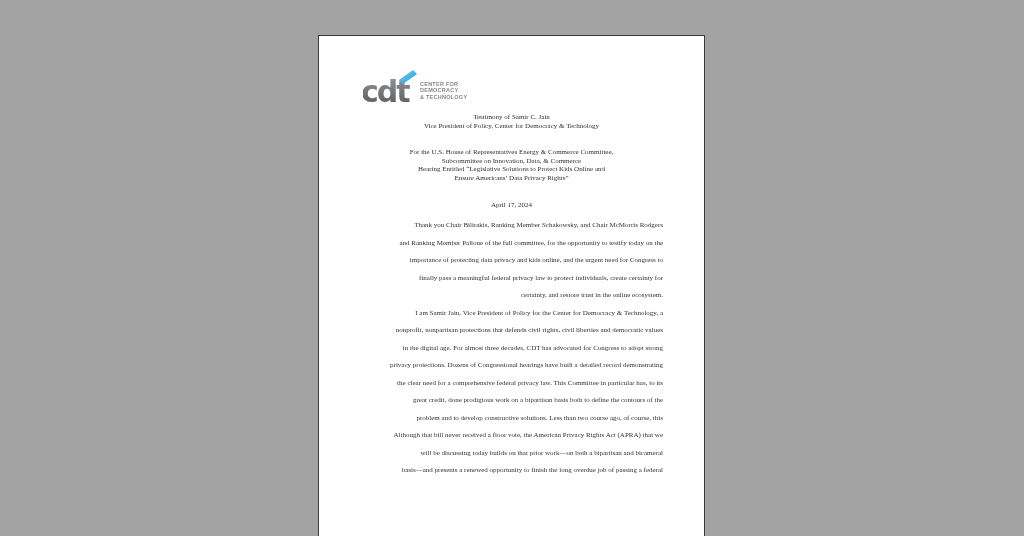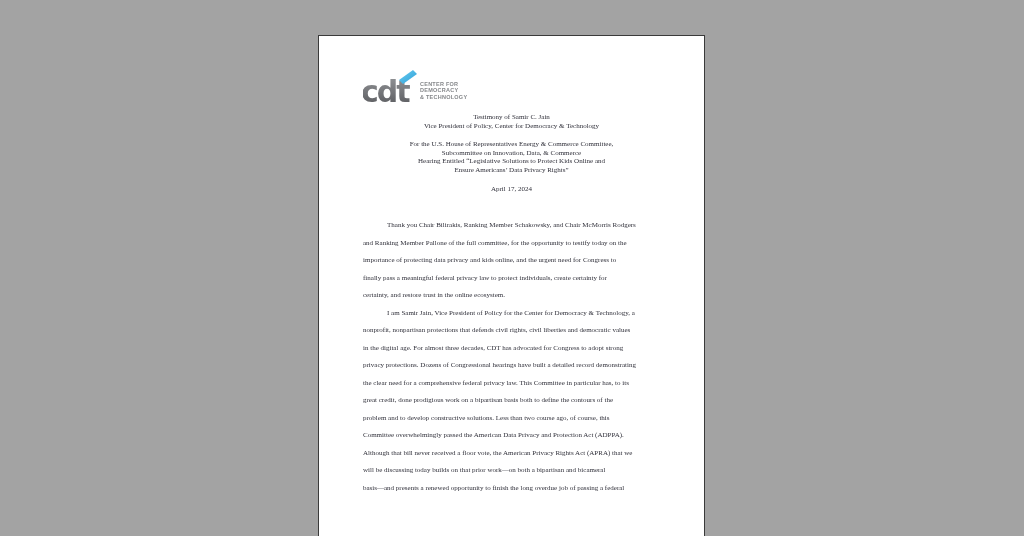--- a/index.html
+++ b/index.html
@@ -50,33 +50,33 @@
     position: absolute;
     left: 0;
     right: 0;
     top: 77px;
     text-align: center;
     font-size: 7px;
     line-height: 8.6px;
     color: #30303a;
   }
   .hblock { margin: 0; }
-  .hblock + .hblock { margin-top: 10px; }
+  .hblock + .hblock { margin-top: 18px; }
   .hline { white-space: nowrap; }
   
   .bodytext {
     position: absolute;
     left: 44px;
     top: 181px;
     width: 300px;
     font-size: 7px;
     line-height: 17.5px;
     color: #30303a;
   }
-  .bline { white-space: nowrap; height: 17.5px; }
+  .bline { white-space: nowrap; height: 17.5px; text-align: right; }
   .bline.indent { padding-left: 24px; }
 </style>
 </head>
 <body>
 
 <div class="viewer">
   <div class="page">
 
     <div class="logo">
       <svg width="54" height="37" viewBox="0 0 54 37">
@@ -122,20 +122,19 @@
       <div class="bline">importance of protecting data privacy and kids online, and the urgent need for Congress to</div>
       <div class="bline">finally pass a meaningful federal privacy law to protect individuals, create certainty for</div>
       <div class="bline">certainty, and restore trust in the online ecosystem.</div>
       <div class="bline indent">I am Samir Jain, Vice President of Policy for the Center for Democracy &amp; Technology, a</div>
       <div class="bline">nonprofit, nonpartisan protections that defends civil rights, civil liberties and democratic values</div>
       <div class="bline">in the digital age. For almost three decades, CDT has advocated for Congress to adopt strong</div>
       <div class="bline">privacy protections. Dozens of Congressional hearings have built a detailed record demonstrating</div>
       <div class="bline">the clear need for a comprehensive federal privacy law. This Committee in particular has, to its</div>
       <div class="bline">great credit, done prodigious work on a bipartisan basis both to define the contours of the</div>
       <div class="bline">problem and to develop constructive solutions. Less than two course ago, of course, this</div>
-      <div class="bline">Committee overwhelmingly passed the American Data Privacy and Protection Act (ADPPA).</div>
       <div class="bline">Although that bill never received a floor vote, the American Privacy Rights Act (APRA) that we</div>
       <div class="bline">will be discussing today builds on that prior work—on both a bipartisan and bicameral</div>
       <div class="bline">basis—and presents a renewed opportunity to finish the long overdue job of passing a federal</div>
     </div>
 
   </div>
 </div>
 
 </body></html>

